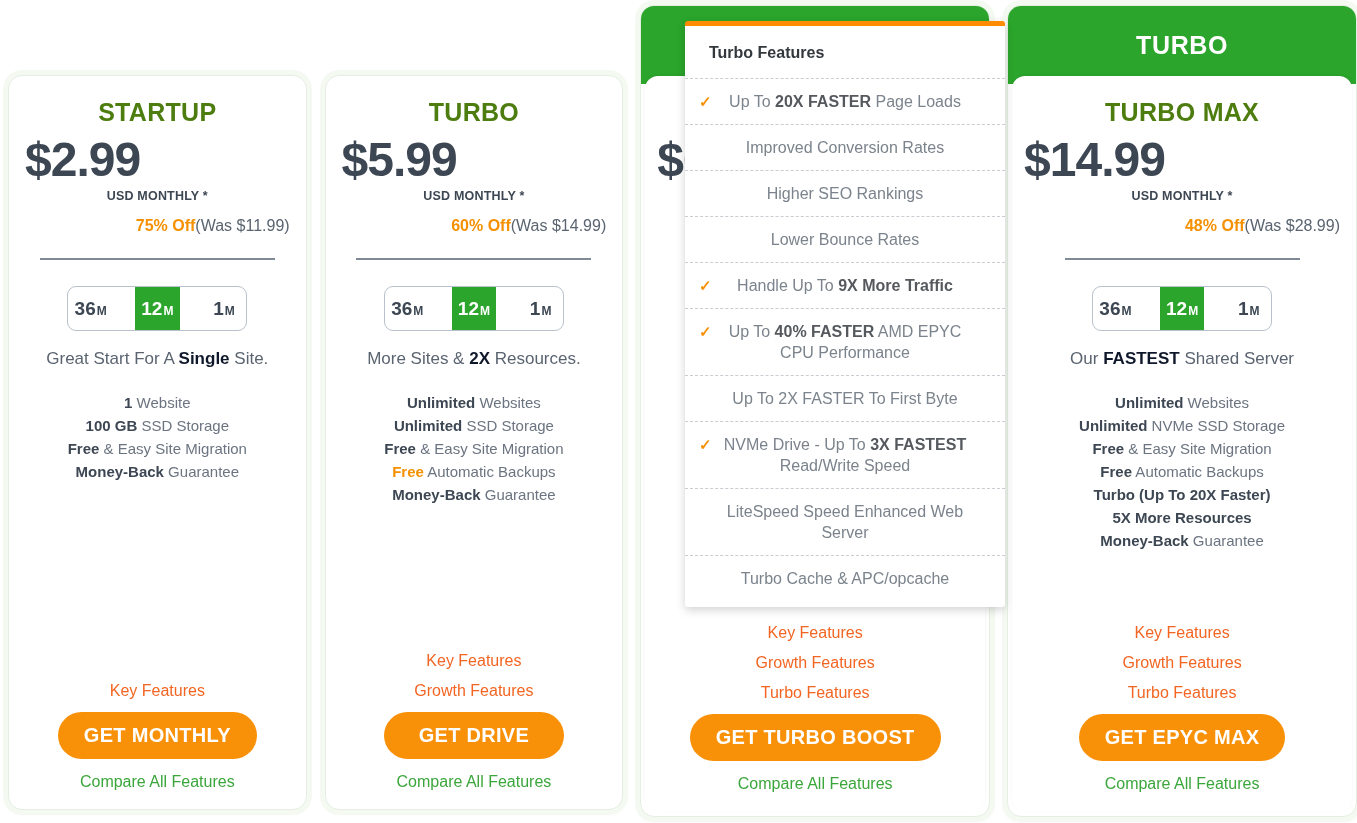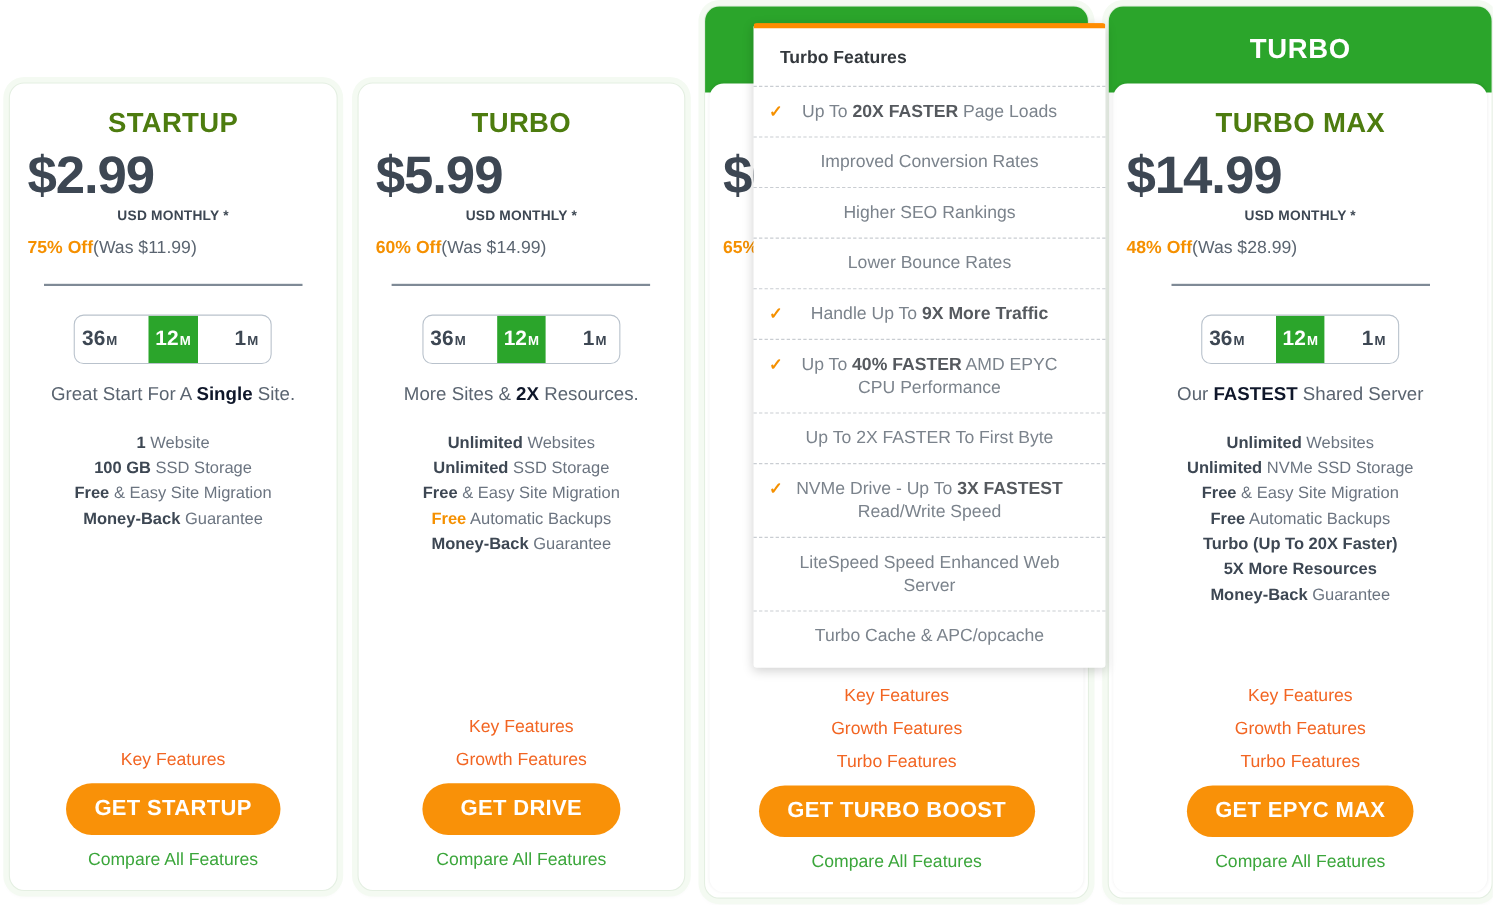--- a/index.html
+++ b/index.html
@@ -99,21 +99,21 @@
   .price-unit {
     text-align: center;
     font-size: 12.5px;
     font-weight: bold;
     color: #3d4753;
     letter-spacing: 0.2px;
     margin-top: 4px;
   }
 
   .discount {
-    text-align: left;
+    text-align: right;
     font-size: 16px;
     color: #5a6470;
     margin-top: 14px;
   }
   .discount .pct { color: #f59000; font-weight: bold; }
   .discount .off { color: #f59000; font-weight: bold; }
 
   .divider {
     width: 235px;
     height: 2px;
@@ -263,21 +263,21 @@
         <div class="term active">12<span class="m">M</span></div>
         <div class="term">1<span class="m">M</span></div>
       </div>
       <div class="tagline">Great Start For A <b>Single</b> Site.</div>
       <ul class="feature-list">
         <li><b>1</b> Website</li>
         <li><b>100 GB</b> SSD Storage</li>
         <li><b>Free</b> &amp; Easy Site Migration</li>
         <li><b>Money-Back</b> Guarantee</li>
       </ul>
-      <div class="card-bottom"><a class="feature-link">Key Features</a><button class="cta-button">GET STARTUP</button><a class="compare-link">Compare All Features</a></div>
+      <div class="card-bottom"><a class="feature-link">Key Features</a><button class="cta-button">GET MONTHLY</button><a class="compare-link">Compare All Features</a></div>
     </div>
     <div class="plan-card plain second">
       <div class="plan-name">TURBO</div>
       <div class="price">$5.99</div>
       <div class="price-unit">USD MONTHLY *</div>
       <div class="discount"><span class="pct">60%</span> <span class="off">Off</span><span>(Was $14.99)</span></div>
       <div class="divider"></div>
       <div class="term-toggle">
         <div class="term">36<span class="m">M</span></div>
         <div class="term active">12<span class="m">M</span></div>

